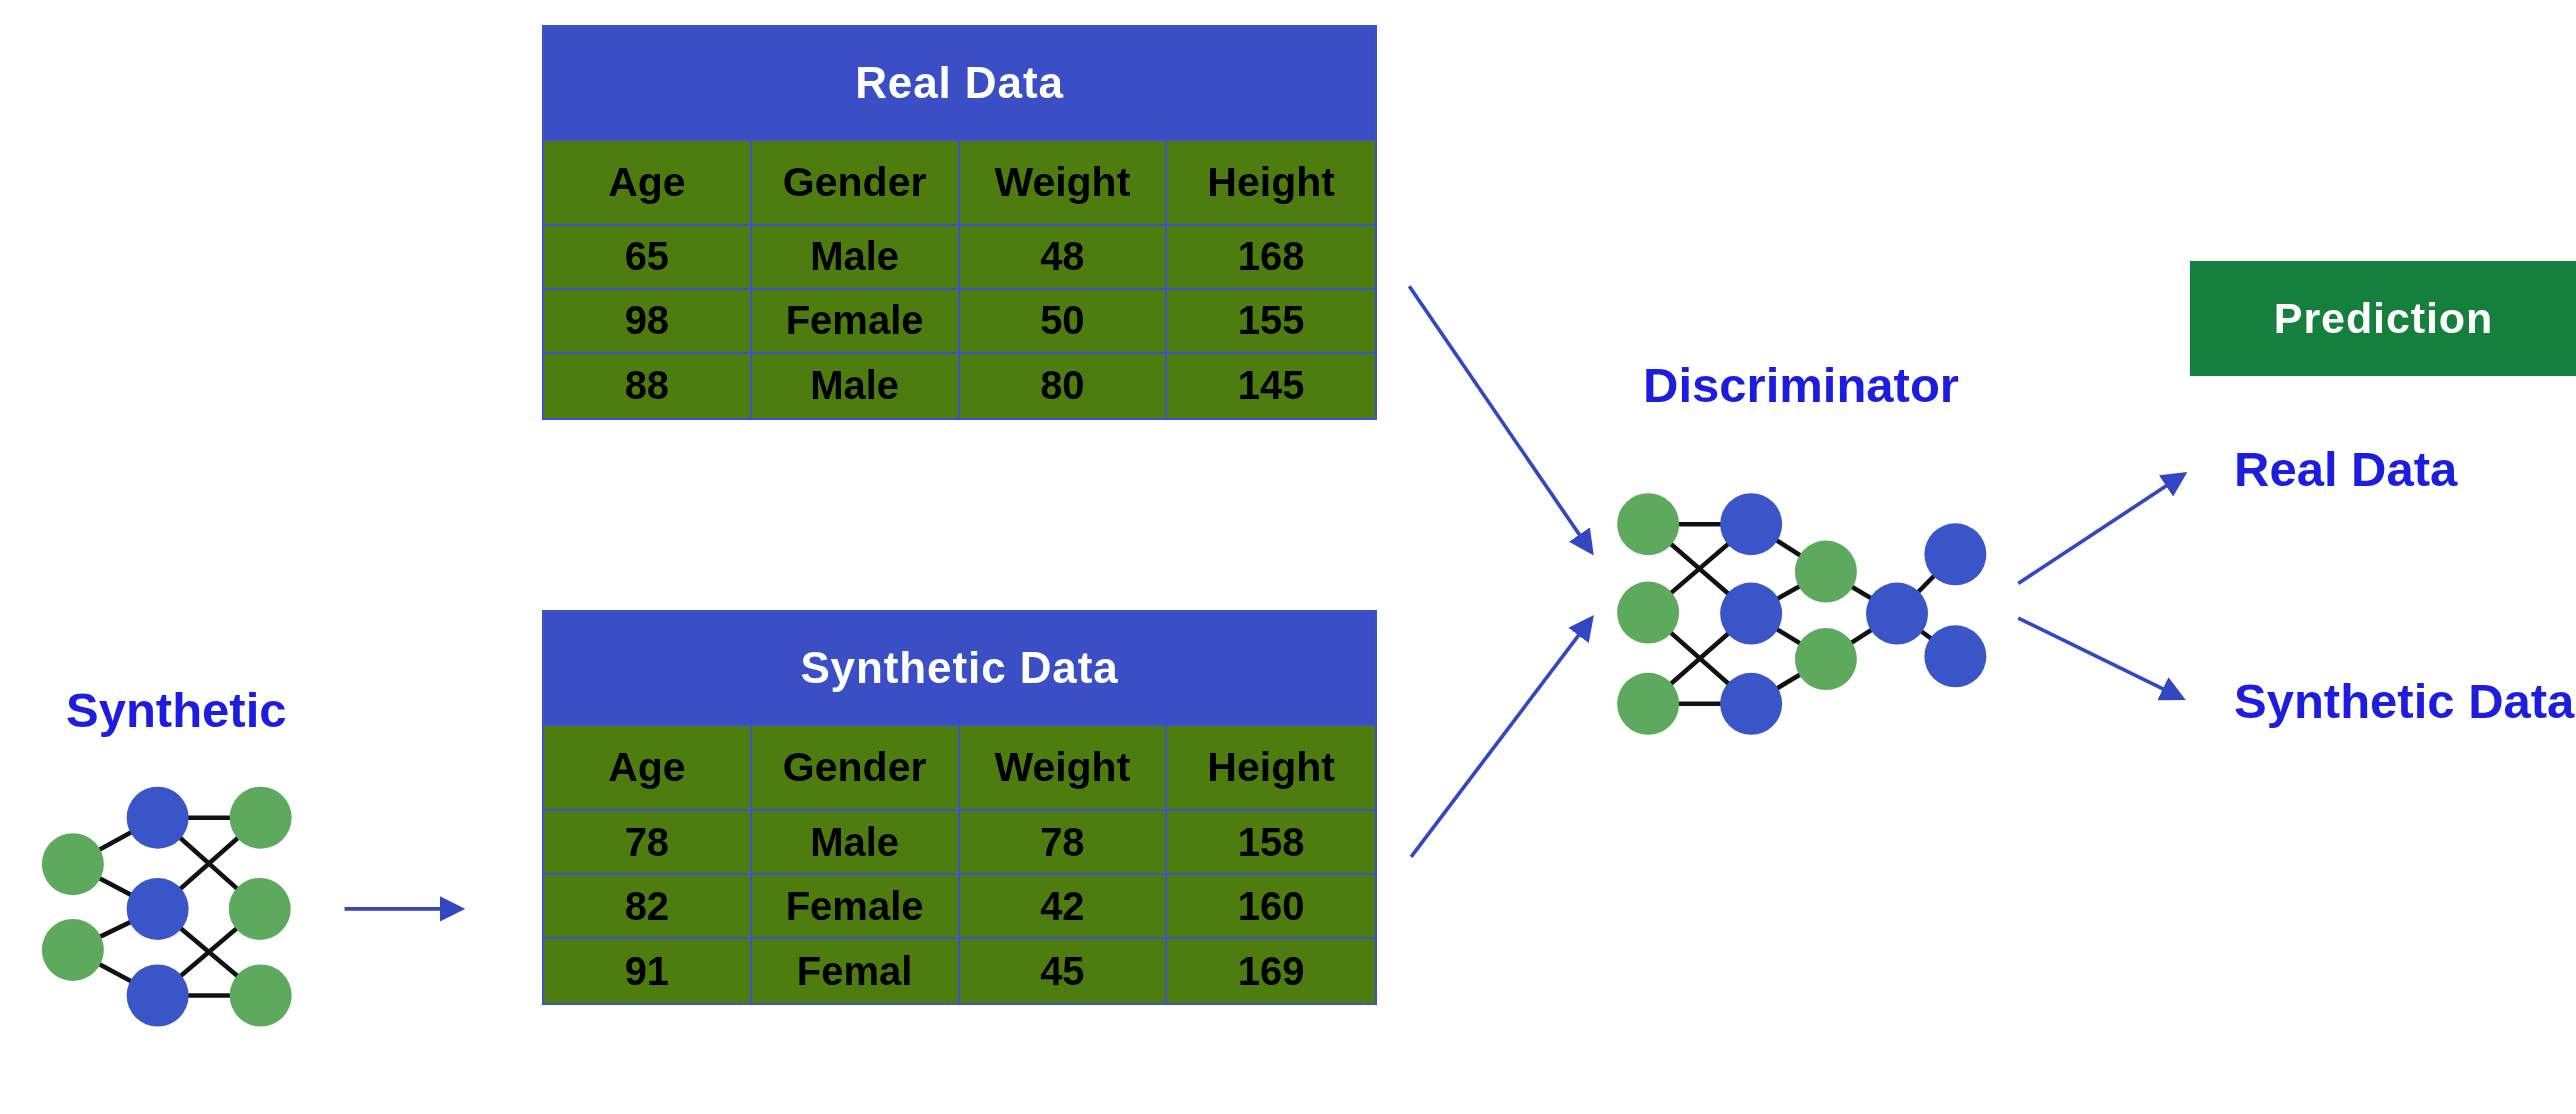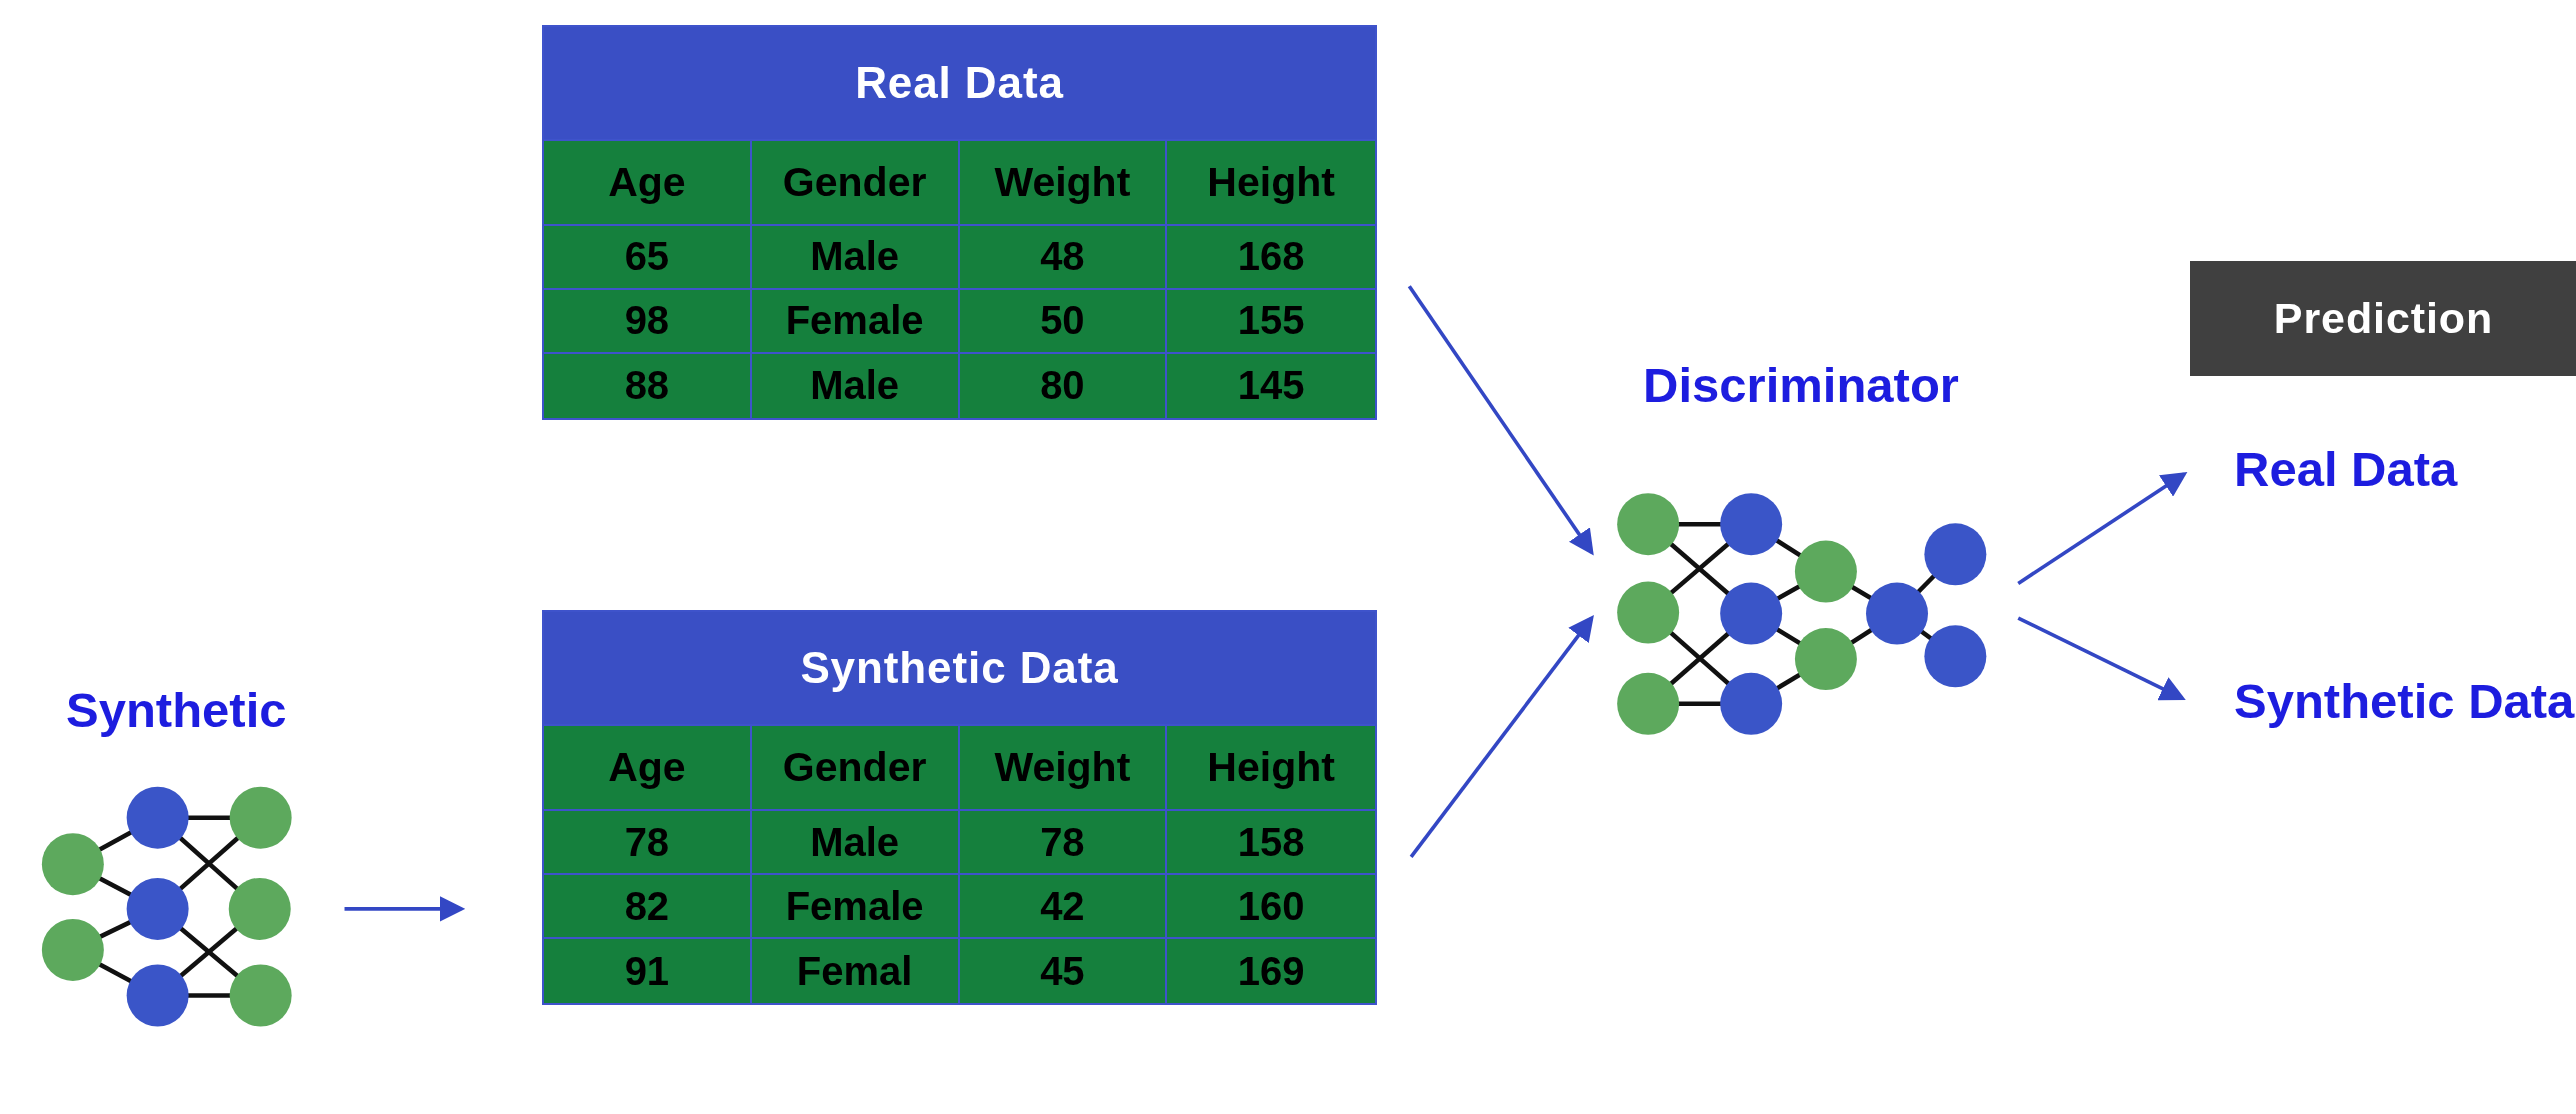--- a/index.html
+++ b/index.html
@@ -22,41 +22,41 @@
     height:114px; background:#3A4FC5; color:#ffffff;
     display:flex; align-items:center; justify-content:center;
     font-size:44px; font-weight:bold; letter-spacing:0.9px;
     border-bottom:2.7px solid #3E53CB; box-sizing:border-box;
   }
   .dgrid { display:grid; grid-template-columns:repeat(4, 1fr); }
   .dgrid > div {
     display:flex; align-items:center; justify-content:center;
     font-weight:bold; color:#000000; box-sizing:border-box;
     border-right:2.7px solid #3E53CB; border-bottom:2.7px solid #3E53CB;
-    background:#15803d;
+    background:#4d7c0f;
   }
   .dgrid > div:nth-child(4n) { border-right:none; }
   .dgrid > div:nth-last-child(-n+4) { border-bottom:none; }
   .hcell { height:85px; font-size:41px; }
   .cell  { height:64px; font-size:40px; }
 
   
   .flabel {
     position:absolute; font-weight:bold; color:#1D1DDF;
     font-size:49px; white-space:nowrap;
   }
   .generator-label     { left:50px;  top:682px; }
   .discriminator-label { left:1785px; top:357px; transform:translateX(-50%); }
   .realout-label       { left:2218px; top:441px; }
   .synthout-label      { left:2218px; top:673px; }
 
   
   .pred-box {
     position:absolute; left:2174px; top:261px; width:387px; height:115px;
-    background:#404040; display:flex; align-items:center; justify-content:center;
+    background:#15803d; display:flex; align-items:center; justify-content:center;
     box-sizing:border-box;
   }
   .pred-box span { color:#ffffff; font-size:43px; font-weight:bold; letter-spacing:0.9px; }
 </style>
 </head>
 <body>
 
 <div class="canvas">
 
   <svg class="overlay" viewBox="0 0 2825 1222">

